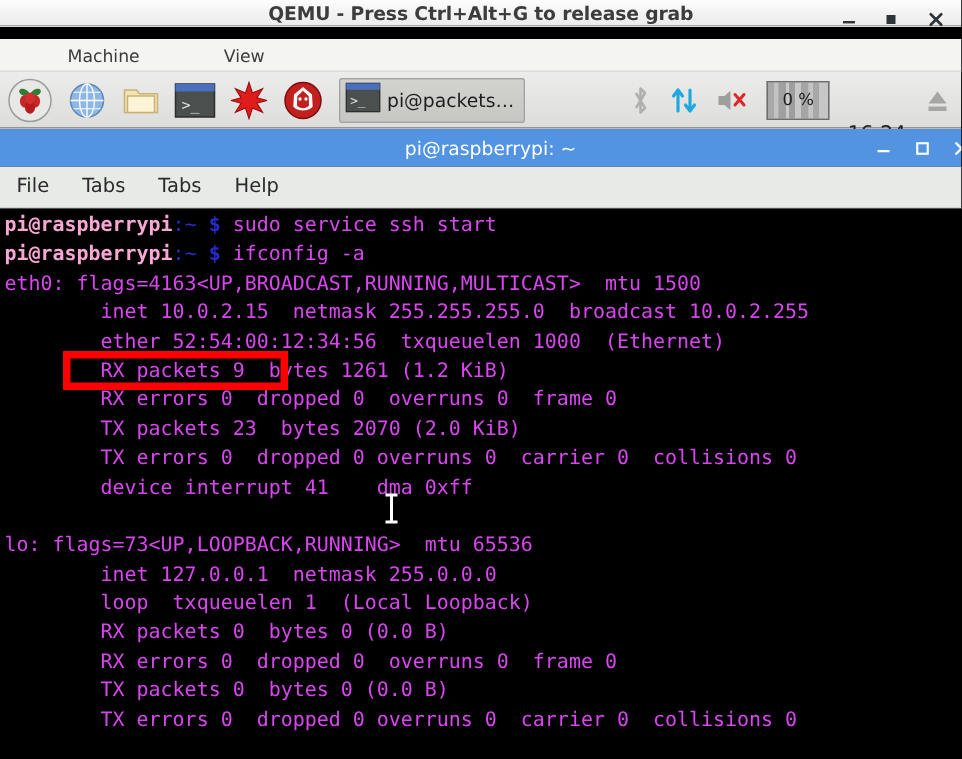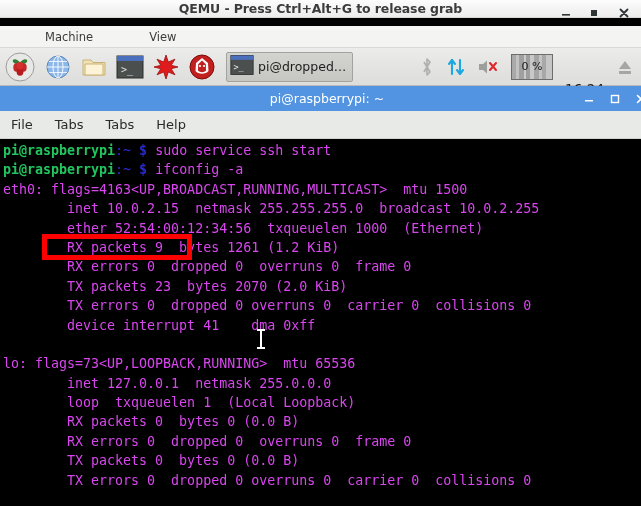--- a/index.html
+++ b/index.html
@@ -138,21 +138,21 @@
   }
   #term-text {
     position: absolute; left: 3px; top: 2px; right: 16px;
     font-family: "DejaVu Sans Mono", monospace;
     font-size: 13.3px;
     line-height: 19.4px;
     color: #c5c8c6;
     white-space: pre;
   }
   .line { height: 19.4px; white-space: pre; }
-  .c-green  { color: #22c55e; font-weight: bold; }
+  .c-green  { color: #f9a8d4; font-weight: bold; }
   .c-blue   { color: #2a2ad0; font-weight: bold; }
   .c-blueN  { color: #2a2ad0; }
   .c-gray   { color: #d946ef; }
 
   
   #highlight-box {
     position: absolute;
     left: 42px; top: 186px; width: 150px; height: 26px;
     border: 5px solid #ff0000;
     pointer-events: none;
@@ -265,21 +265,21 @@
       </div>
 
       <div class="win-button">
         <span>
           <svg width="24" height="22" viewBox="0 0 28 24" aria-hidden="true">
             <rect x="1" y="1" width="26" height="22" fill="#4b4f4d" stroke="#2b2e2d" stroke-width="1"></rect>
             <rect x="1" y="1" width="26" height="5" fill="#4a6fbc"></rect>
             <text x="4" y="18" font-family="DejaVu Sans Mono, monospace" font-size="10" fill="#e4e4e4">&gt;_</text>
           </svg>
         </span>
-        <span id="win-button-label">pi@dropped…</span>
+        <span id="win-button-label">pi@packets…</span>
       </div>
 
       <div id="tray">
         <div class="tray-item">
           <svg width="16" height="22" viewBox="0 0 16 22" aria-hidden="true">
             <path d="M5 6 L11 16 L8 19 L8 3 L11 6 L5 16" fill="none" stroke="#b0b0ae" stroke-width="1.7" stroke-linejoin="round"></path>
           </svg>
         </div>
         <div class="tray-item">
           <svg width="22" height="22" viewBox="0 0 22 22" aria-hidden="true">

